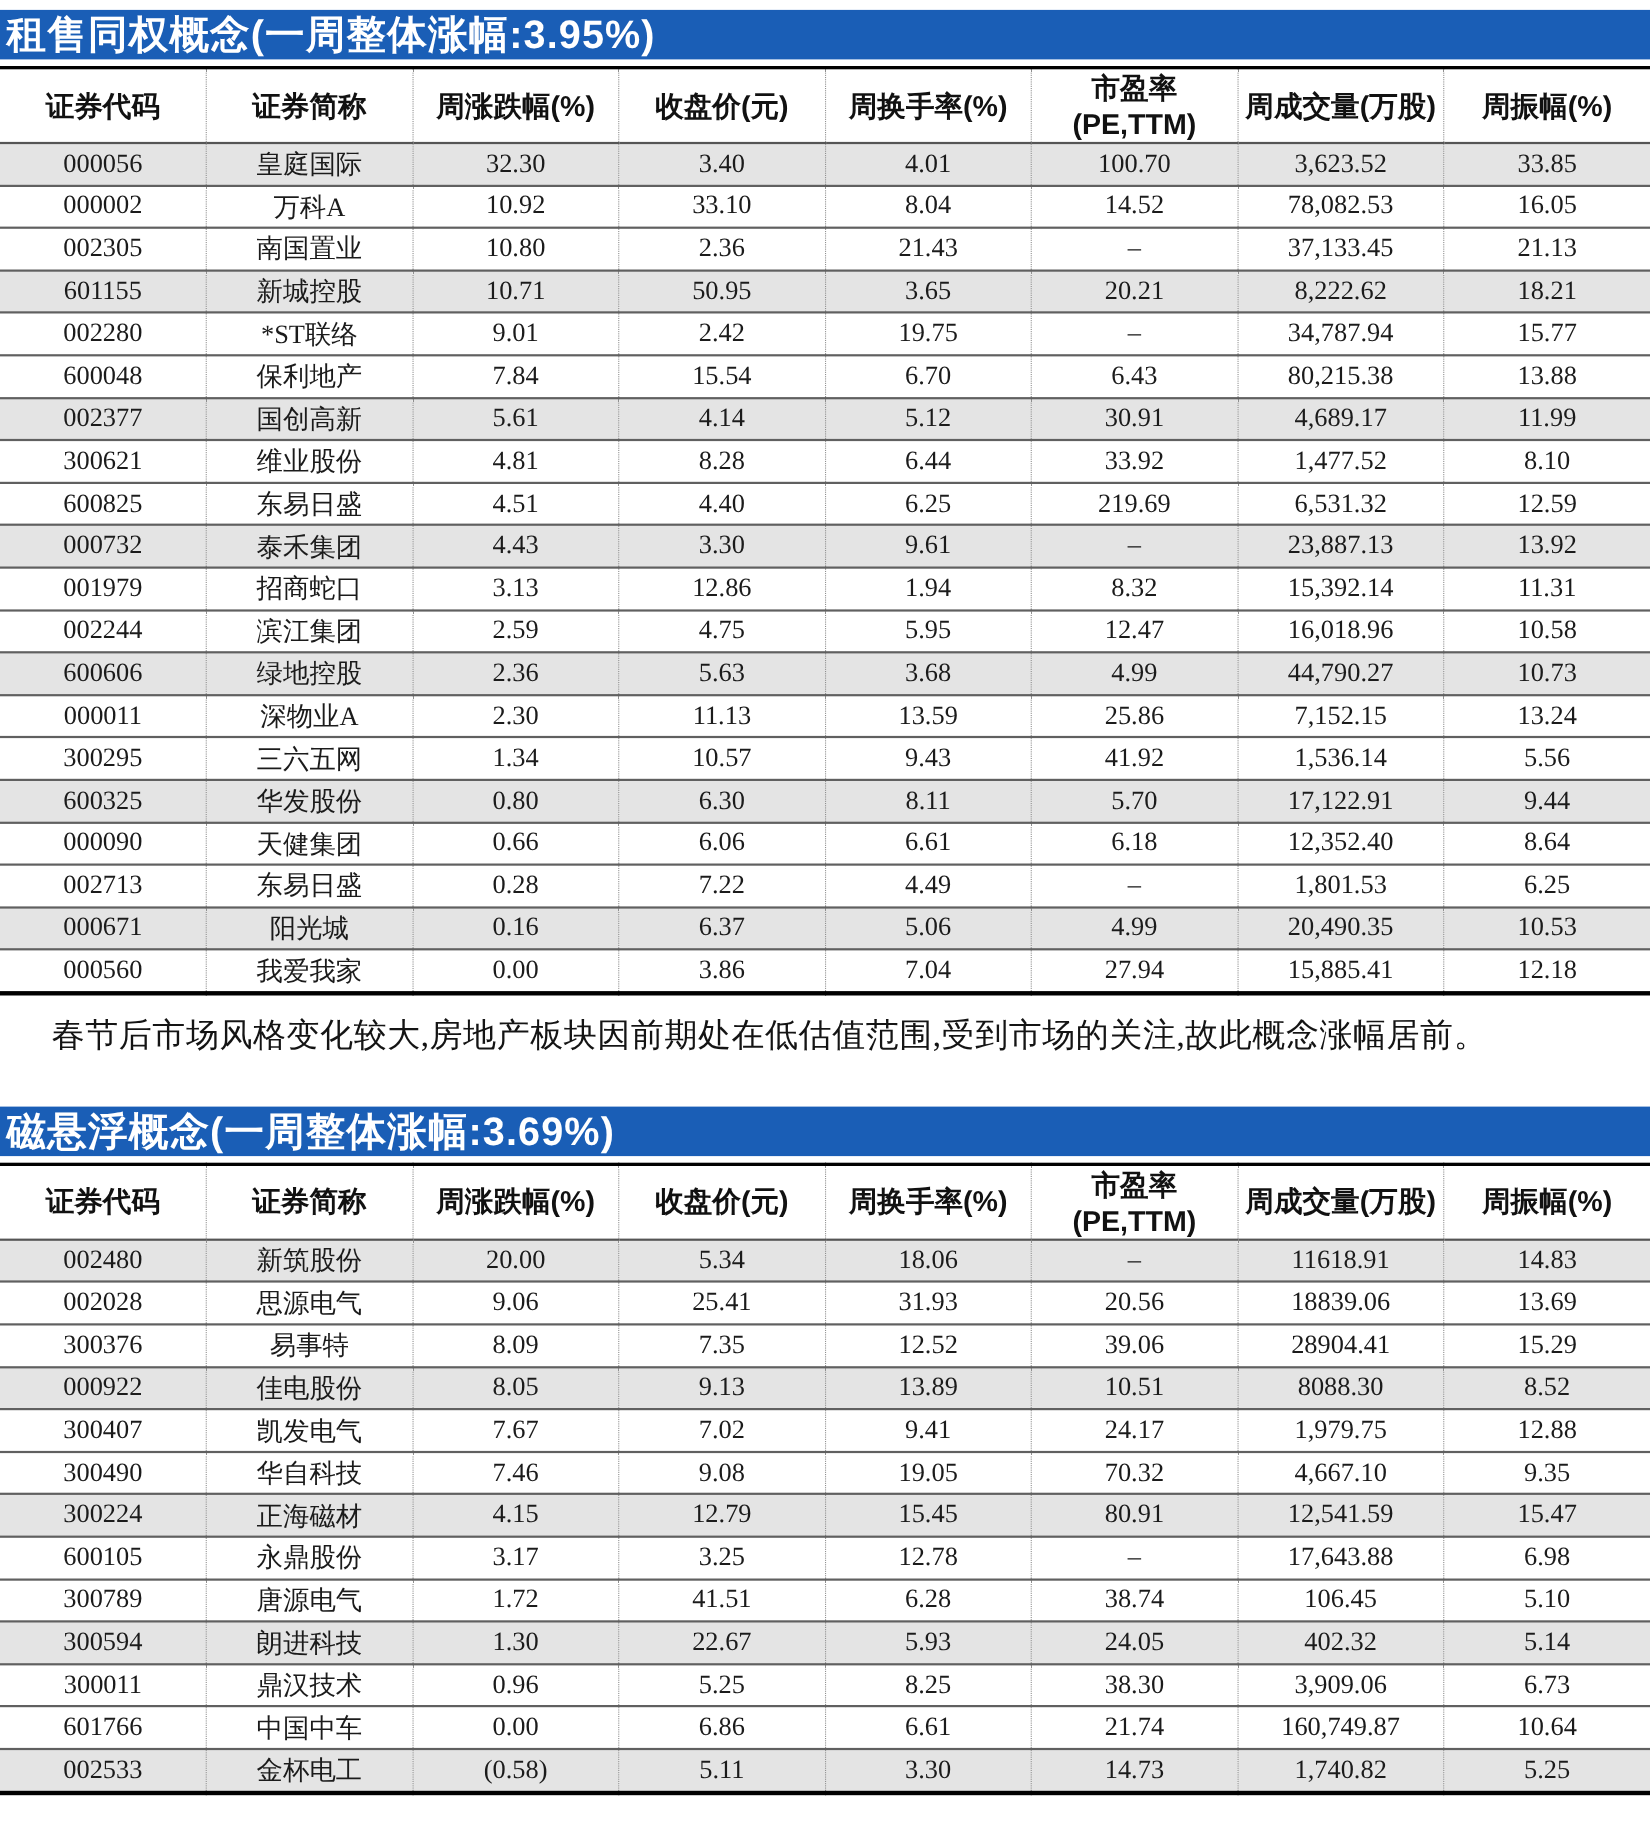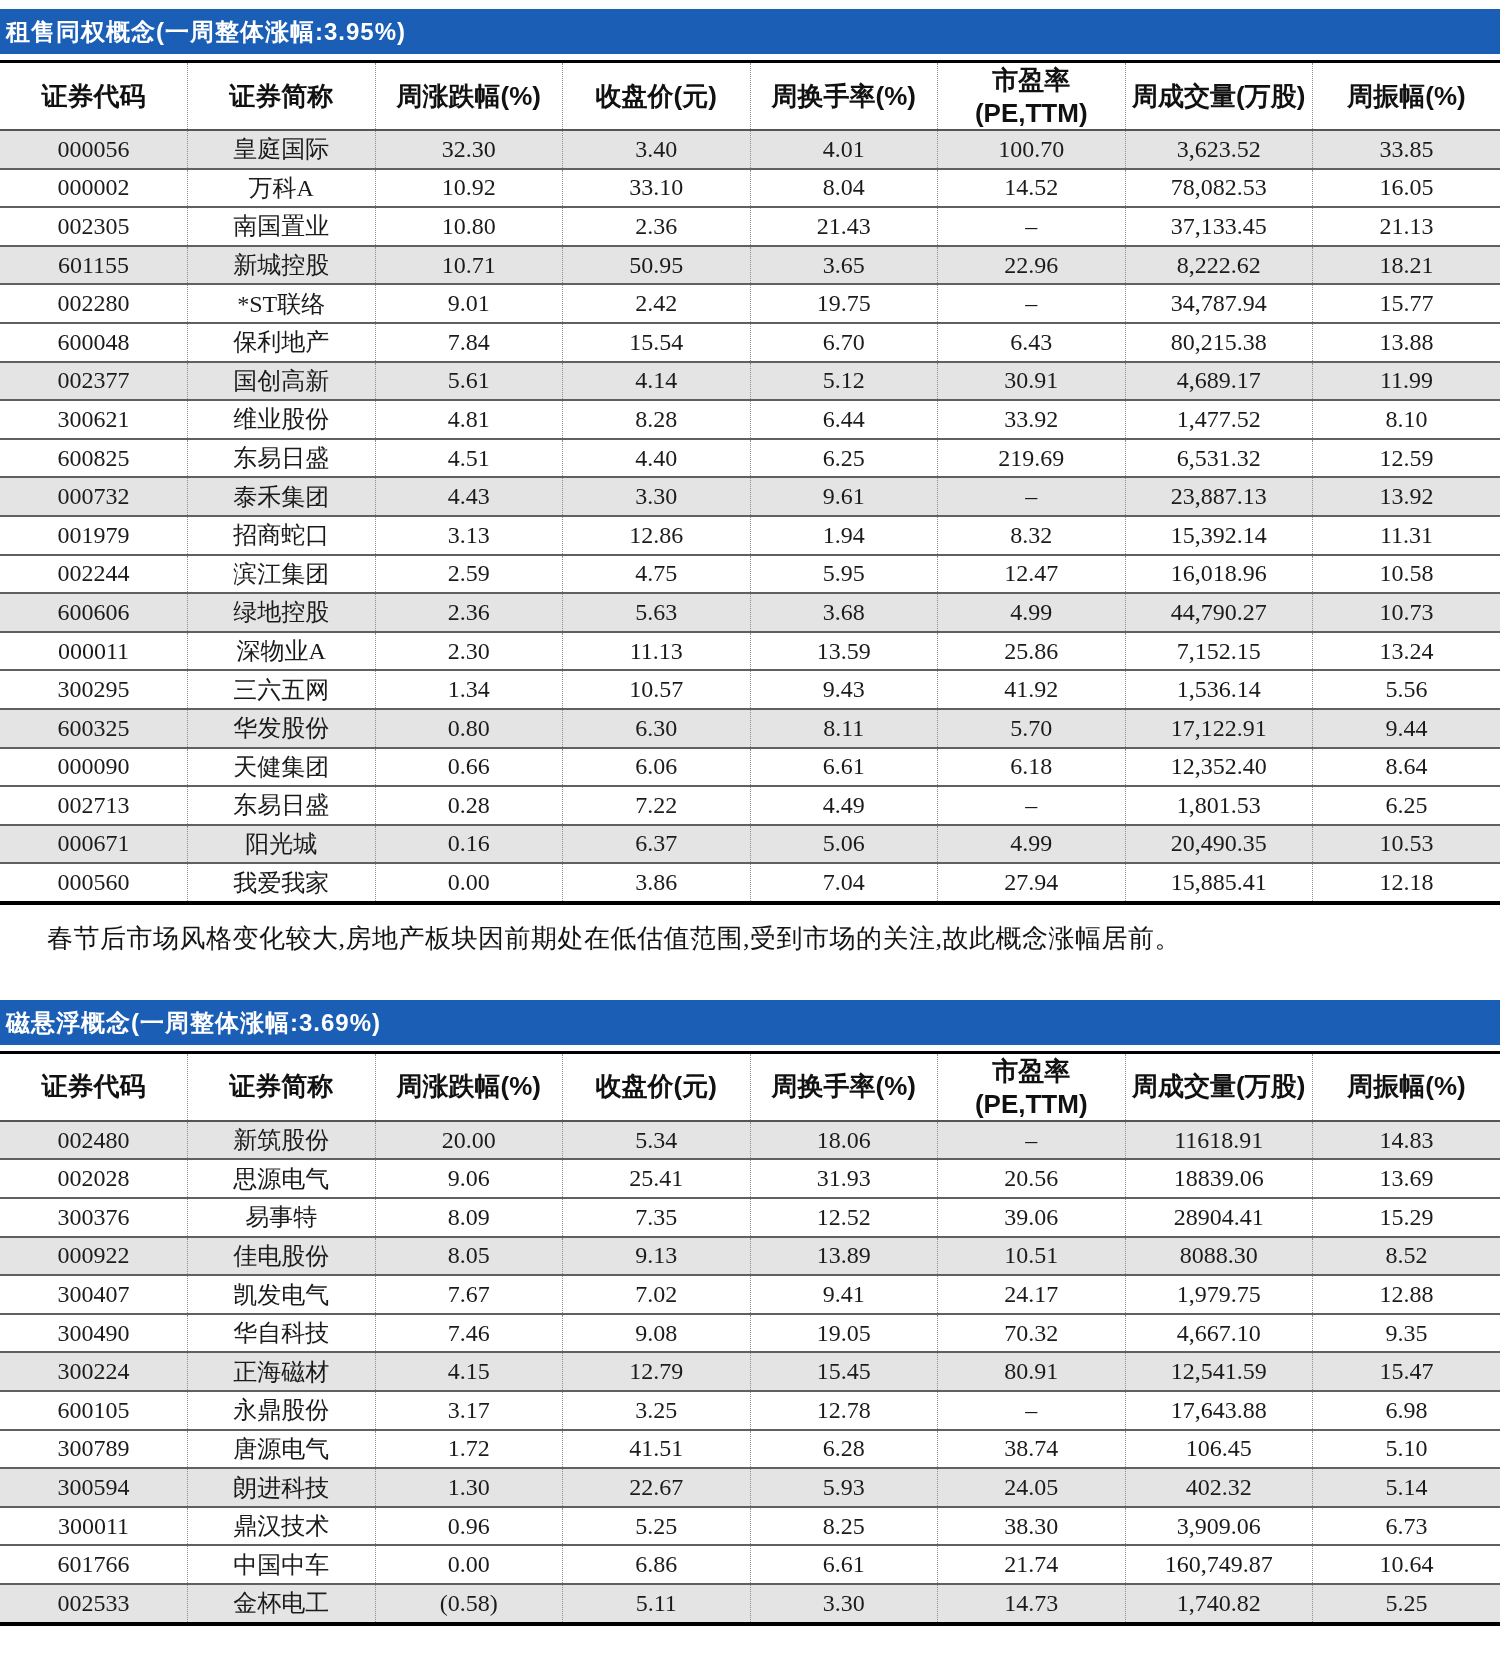--- a/index.html
+++ b/index.html
@@ -8,21 +8,21 @@
     font-family:"Liberation Serif","DejaVu Serif",serif;
     color:#161616;
   }
   .page{width:1500px;height:1655px;background:#fff;box-sizing:border-box;padding-top:9px;}
 
   .title-bar{
     height:45px;line-height:45px;
     background:var(--accent,#1a5eb6);
     color:#ffffff;
     font-family:"Liberation Sans","DejaVu Sans",sans-serif;
-    font-weight:bold;font-size:24px;
+    font-weight:bold;font-size:36px;
     padding-left:6px;letter-spacing:1px;
     margin-bottom:6px;
   }
   .sec2 .title-bar{margin-top:44px;}
 
   table{
     width:100%;border-collapse:collapse;table-layout:fixed;
     border-top:3px solid #000;
     border-bottom:4px solid #000;
   }
@@ -44,21 +44,21 @@
     padding:0;
     color:#1b1b1b;
   }
   tbody tr{border-top:2px solid #606060;}
   tbody tr:first-child{border-top:none;}
   tbody tr:nth-child(3n+1){background:var(--shade,#e4e4e4);}
   th:not(:last-child),td:not(:last-child){border-right:1px dotted #8f8f8f;}
 
   .note{
     margin:16px 0 0 0;
-    font-size:26px;
+    font-size:30px;
     color:#141414;
     text-indent:47px;
     letter-spacing:0.5px;
   }
 </style>
 </head>
 <body>
 
 <div class="page">
 
@@ -119,21 +119,21 @@
             <td>–</td>
             <td>37,133.45</td>
             <td>21.13</td>
           </tr>
           <tr>
             <td>601155</td>
             <td>新城控股</td>
             <td>10.71</td>
             <td>50.95</td>
             <td>3.65</td>
-            <td>22.96</td>
+            <td>20.21</td>
             <td>8,222.62</td>
             <td>18.21</td>
           </tr>
           <tr>
             <td>002280</td>
             <td>*ST联络</td>
             <td>9.01</td>
             <td>2.42</td>
             <td>19.75</td>
             <td>–</td>

